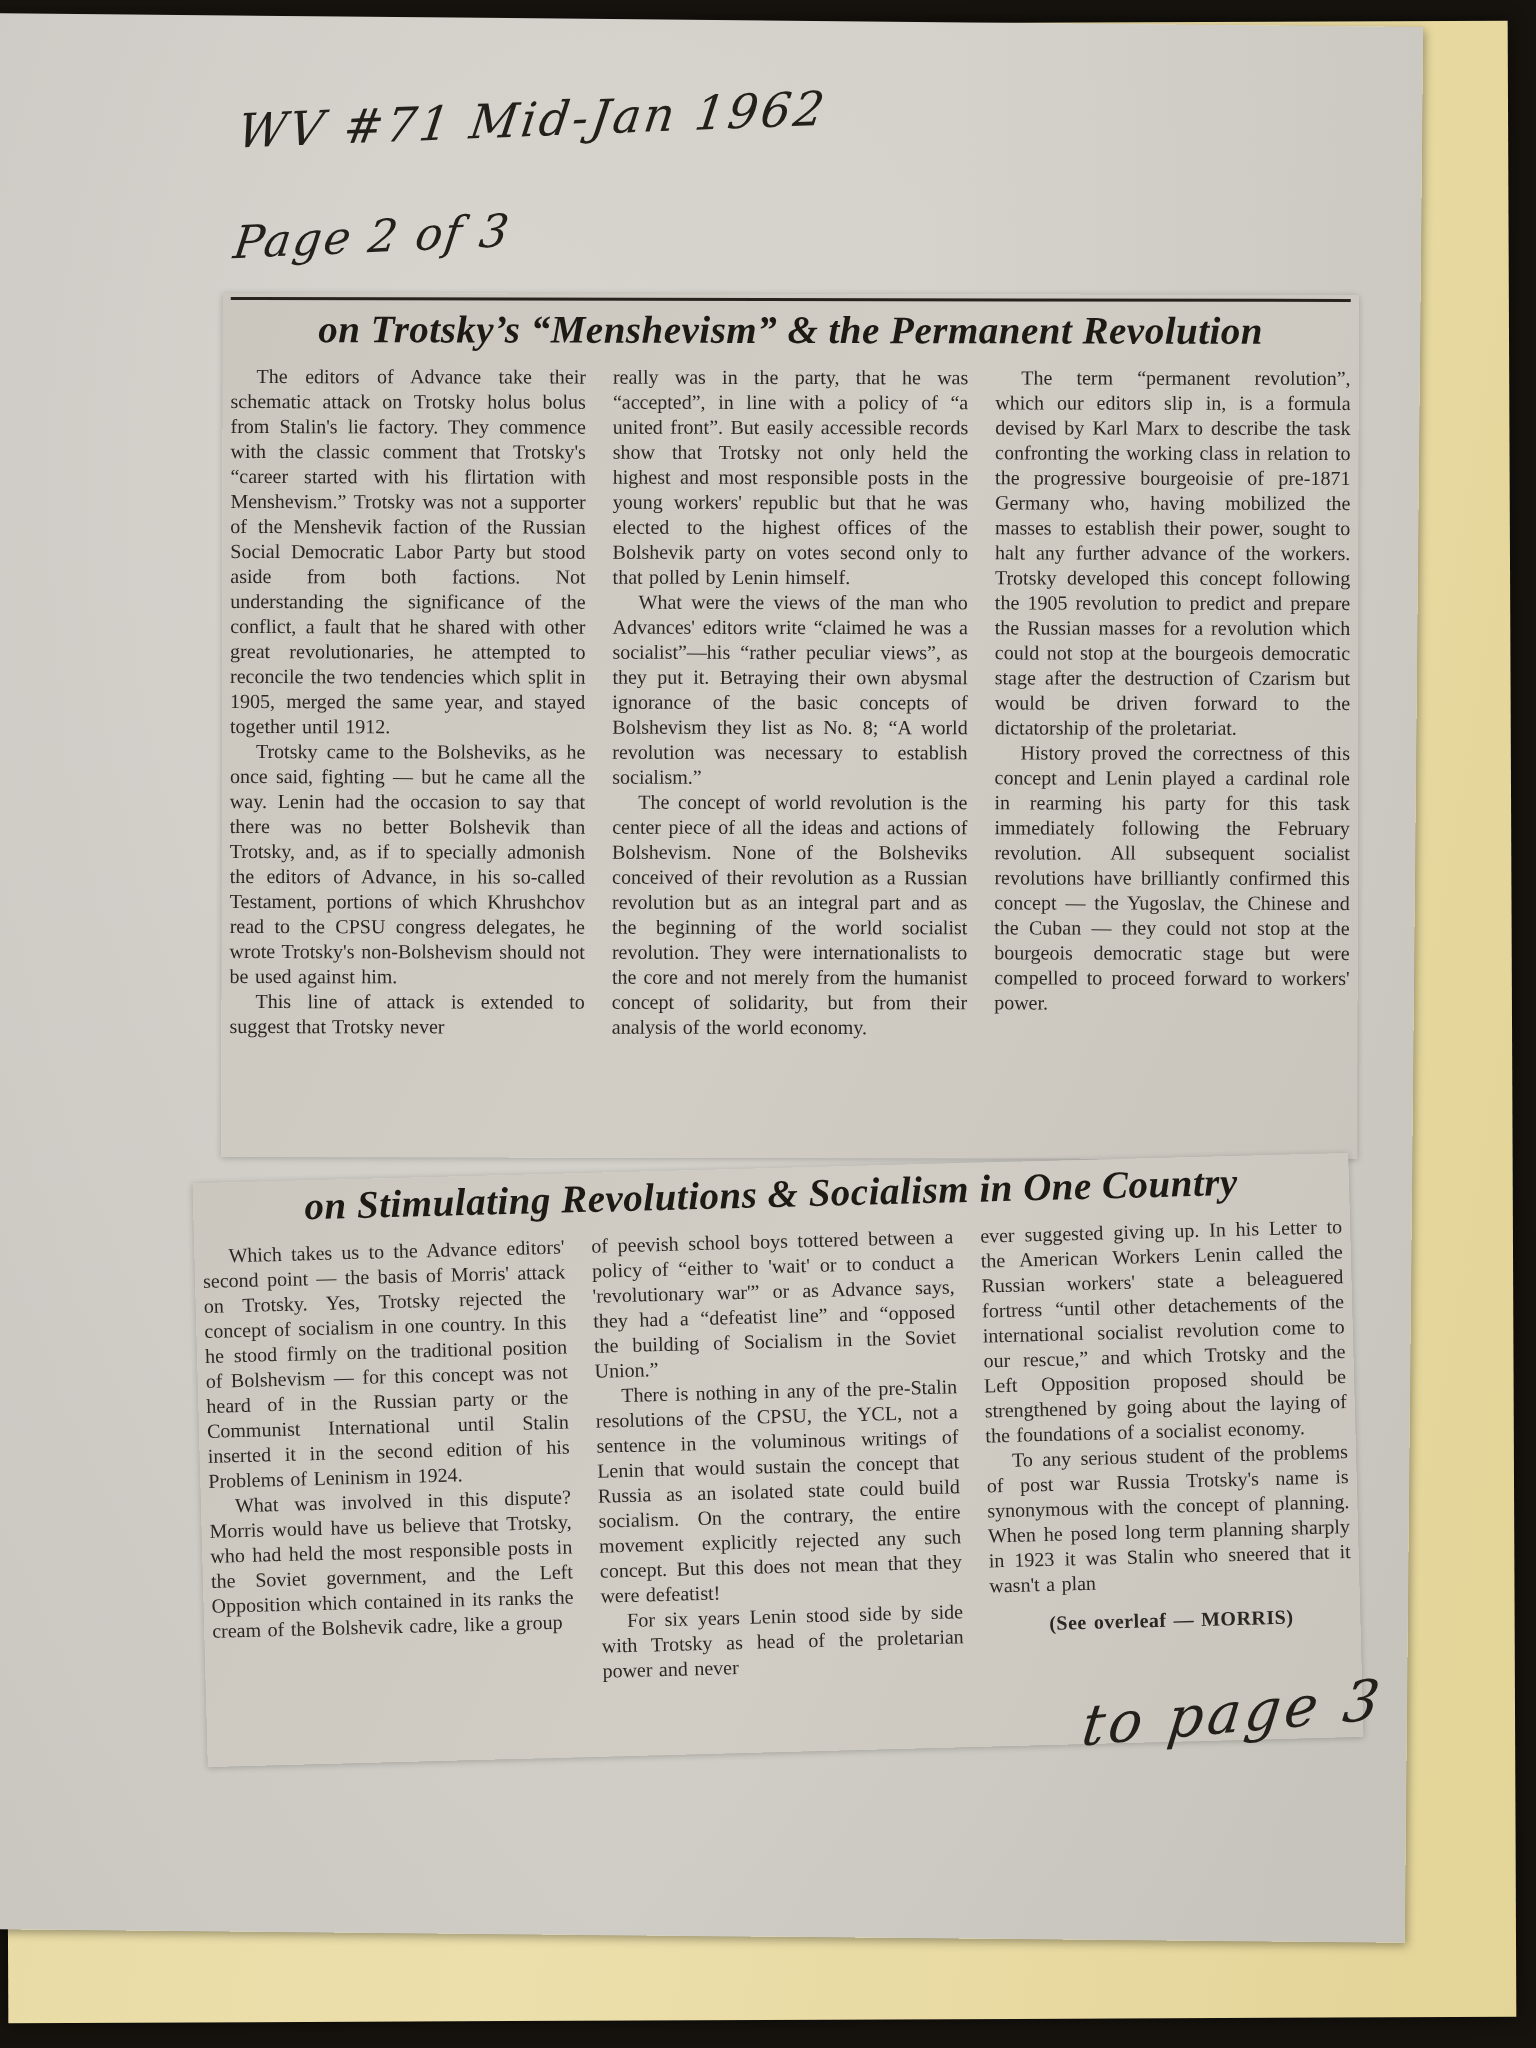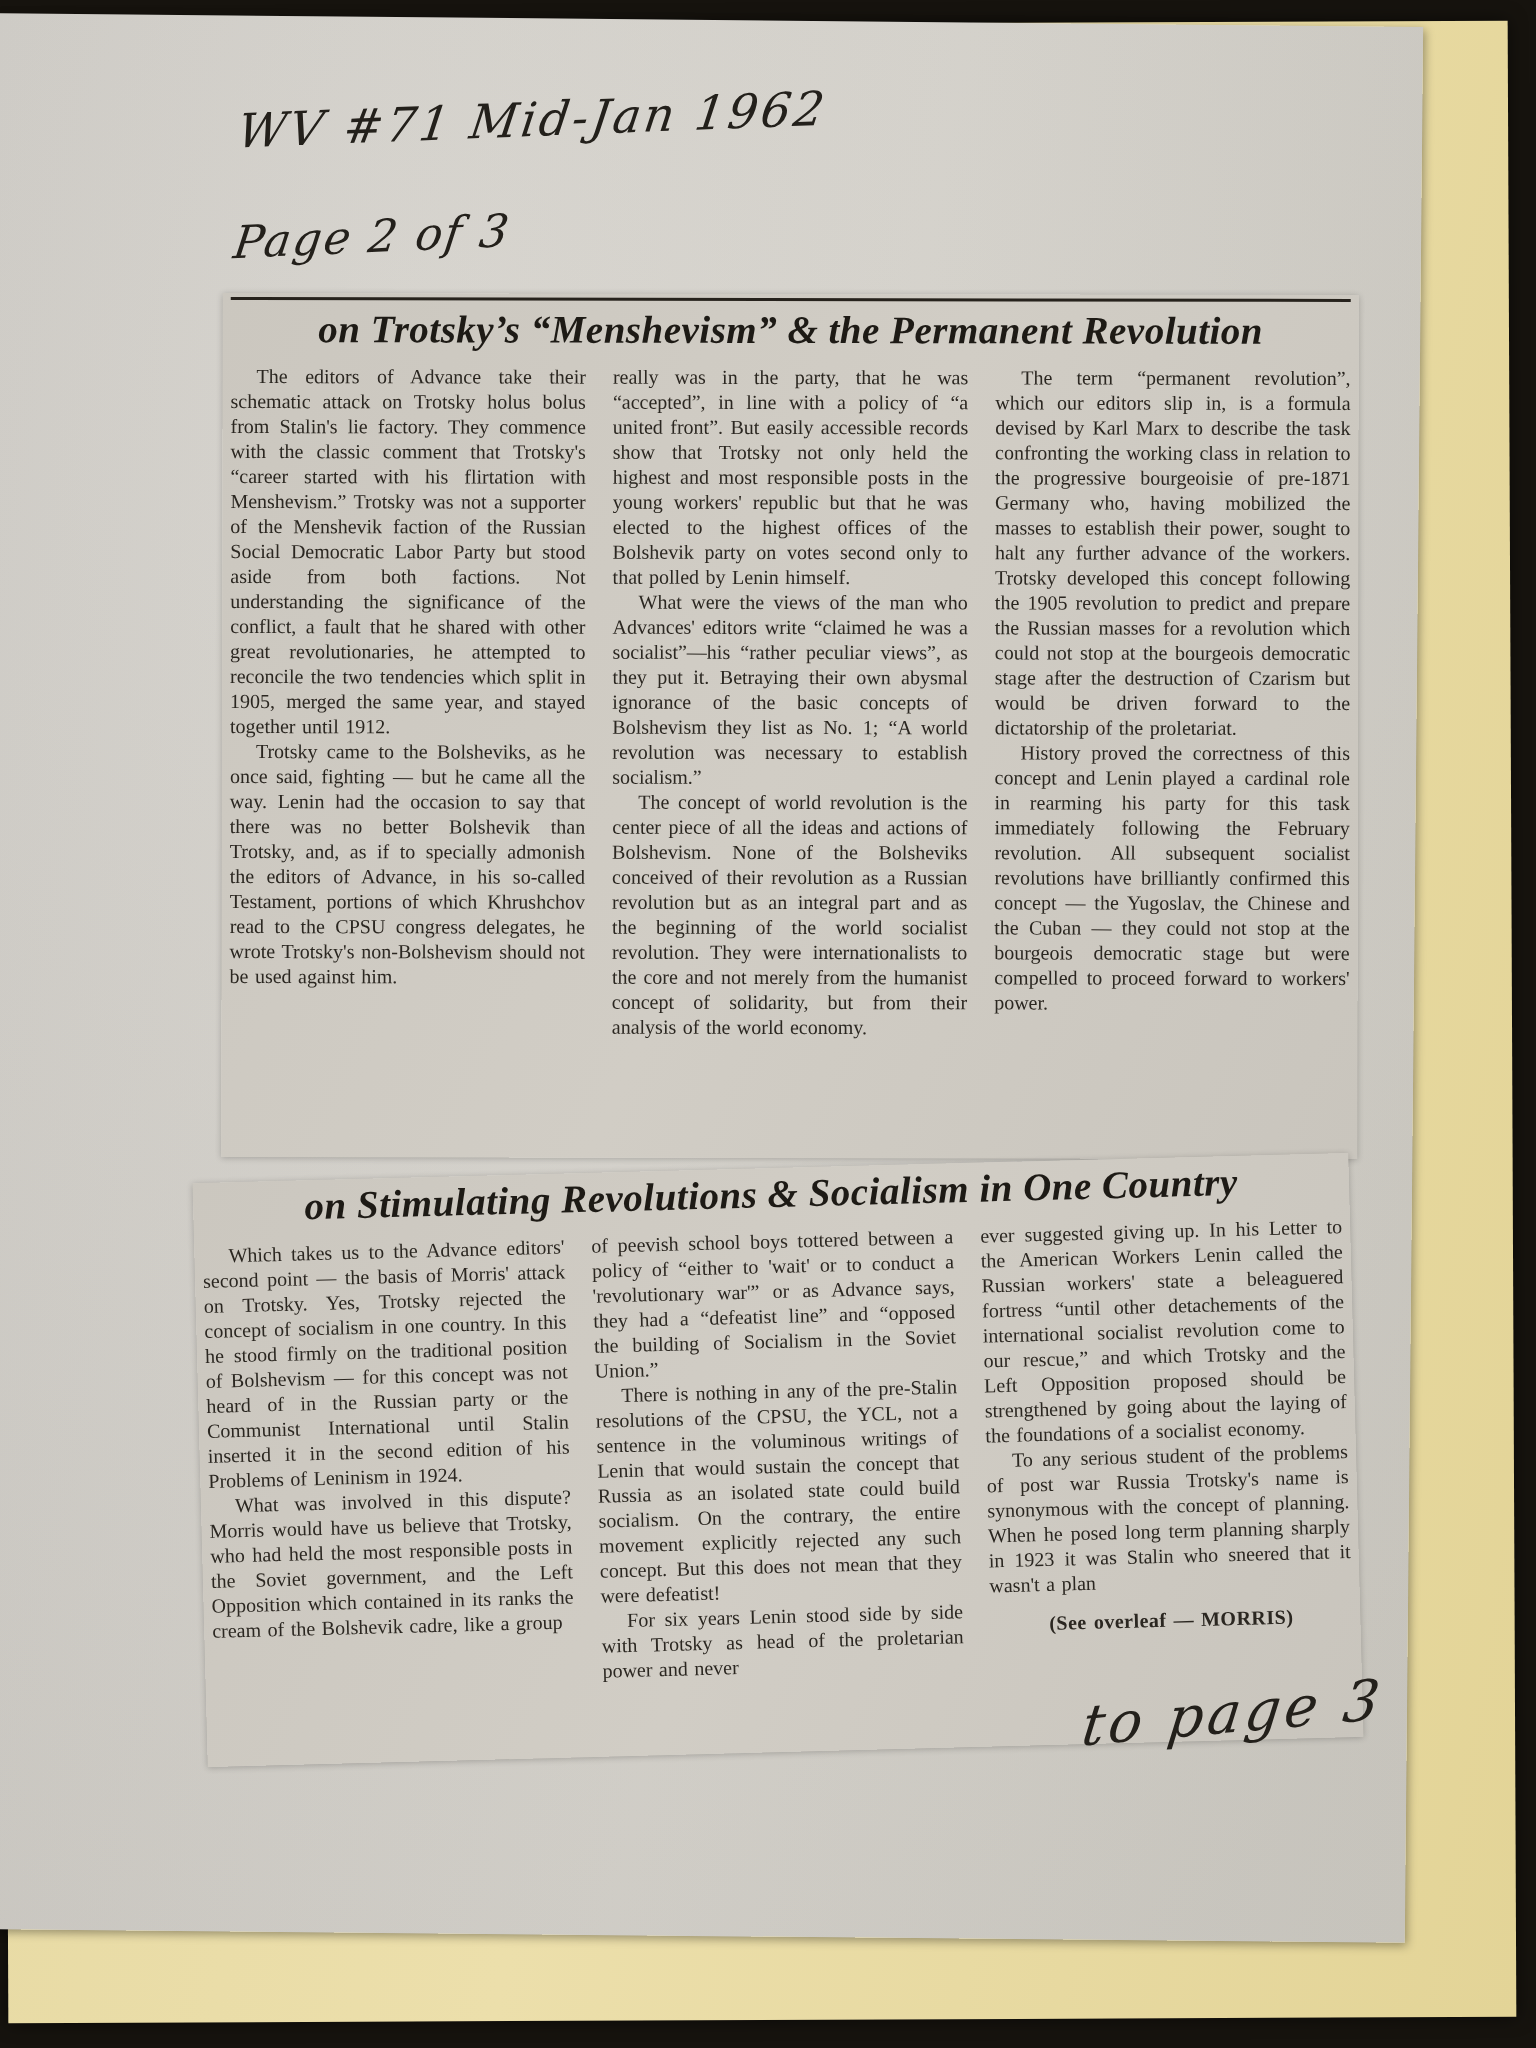--- a/index.html
+++ b/index.html
@@ -71,24 +71,25 @@
 
 <div class="hand hand-issue">WV #71 Mid-Jan 1962</div>
 <div class="hand hand-page">Page 2 of 3</div>
 
 <div class="clipping clipping-1">
   <div class="headline">on Trotsky’s “Menshevism” &amp; the Permanent Revolution</div>
   <div class="cols">
       <div class="col">
         <p class="indent">The editors of Advance take their schematic attack on Trotsky holus bolus from Stalin's lie factory. They commence with the classic comment that Trotsky's “career started with his flirtation with Menshevism.” Trotsky was not a supporter of the Menshevik faction of the Russian Social Democratic Labor Party but stood aside from both factions. Not understanding the significance of the conflict, a fault that he shared with other great revolutionaries, he attempted to reconcile the two tendencies which split in 1905, merged the same year, and stayed together until 1912.</p>
         <p class="indent">Trotsky came to the Bolsheviks, as he once said, fighting — but he came all the way. Lenin had the occasion to say that there was no better Bolshevik than Trotsky, and, as if to specially admonish the editors of Advance, in his so-called Testament, portions of which Khrushchov read to the CPSU congress delegates, he wrote Trotsky's non-Bolshevism should not be used against him.</p>
+        <p class="indent">This line of attack is extended to suggest that Trotsky never</p>
       </div>
       <div class="col">
         <p class="noindent">really was in the party, that he was “accepted”, in line with a policy of “a united front”. But easily accessible records show that Trotsky not only held the highest and most responsible posts in the young workers' republic but that he was elected to the highest offices of the Bolshevik party on votes second only to that polled by Lenin himself.</p>
-        <p class="indent">What were the views of the man who Advances' editors write “claimed he was a socialist”—his “rather peculiar views”, as they put it. Betraying their own abysmal ignorance of the basic concepts of Bolshevism they list as No. 1; “A world revolution was necessary to establish socialism.”</p>
+        <p class="indent">What were the views of the man who Advances' editors write “claimed he was a socialist”—his “rather peculiar views”, as they put it. Betraying their own abysmal ignorance of the basic concepts of Bolshevism they list as No. 8; “A world revolution was necessary to establish socialism.”</p>
         <p class="indent">The concept of world revolution is the center piece of all the ideas and actions of Bolshevism. None of the Bolsheviks conceived of their revolution as a Russian revolution but as an integral part and as the beginning of the world socialist revolution. They were internationalists to the core and not merely from the humanist concept of solidarity, but from their analysis of the world economy.</p>
       </div>
       <div class="col">
         <p class="indent">The term “permanent revolution”, which our editors slip in, is a formula devised by Karl Marx to describe the task confronting the working class in relation to the progressive bourgeoisie of pre-1871 Germany who, having mobilized the masses to establish their power, sought to halt any further advance of the workers. Trotsky developed this concept following the 1905 revolution to predict and prepare the Russian masses for a revolution which could not stop at the bourgeois democratic stage after the destruction of Czarism but would be driven forward to the dictatorship of the proletariat.</p>
         <p class="indent">History proved the correctness of this concept and Lenin played a cardinal role in rearming his party for this task immediately following the February revolution. All subsequent socialist revolutions have brilliantly confirmed this concept — the Yugoslav, the Chinese and the Cuban — they could not stop at the bourgeois democratic stage but were compelled to proceed forward to workers' power.</p>
       </div>
     </div>
 </div>
 
 <div class="clipping clipping-2">

